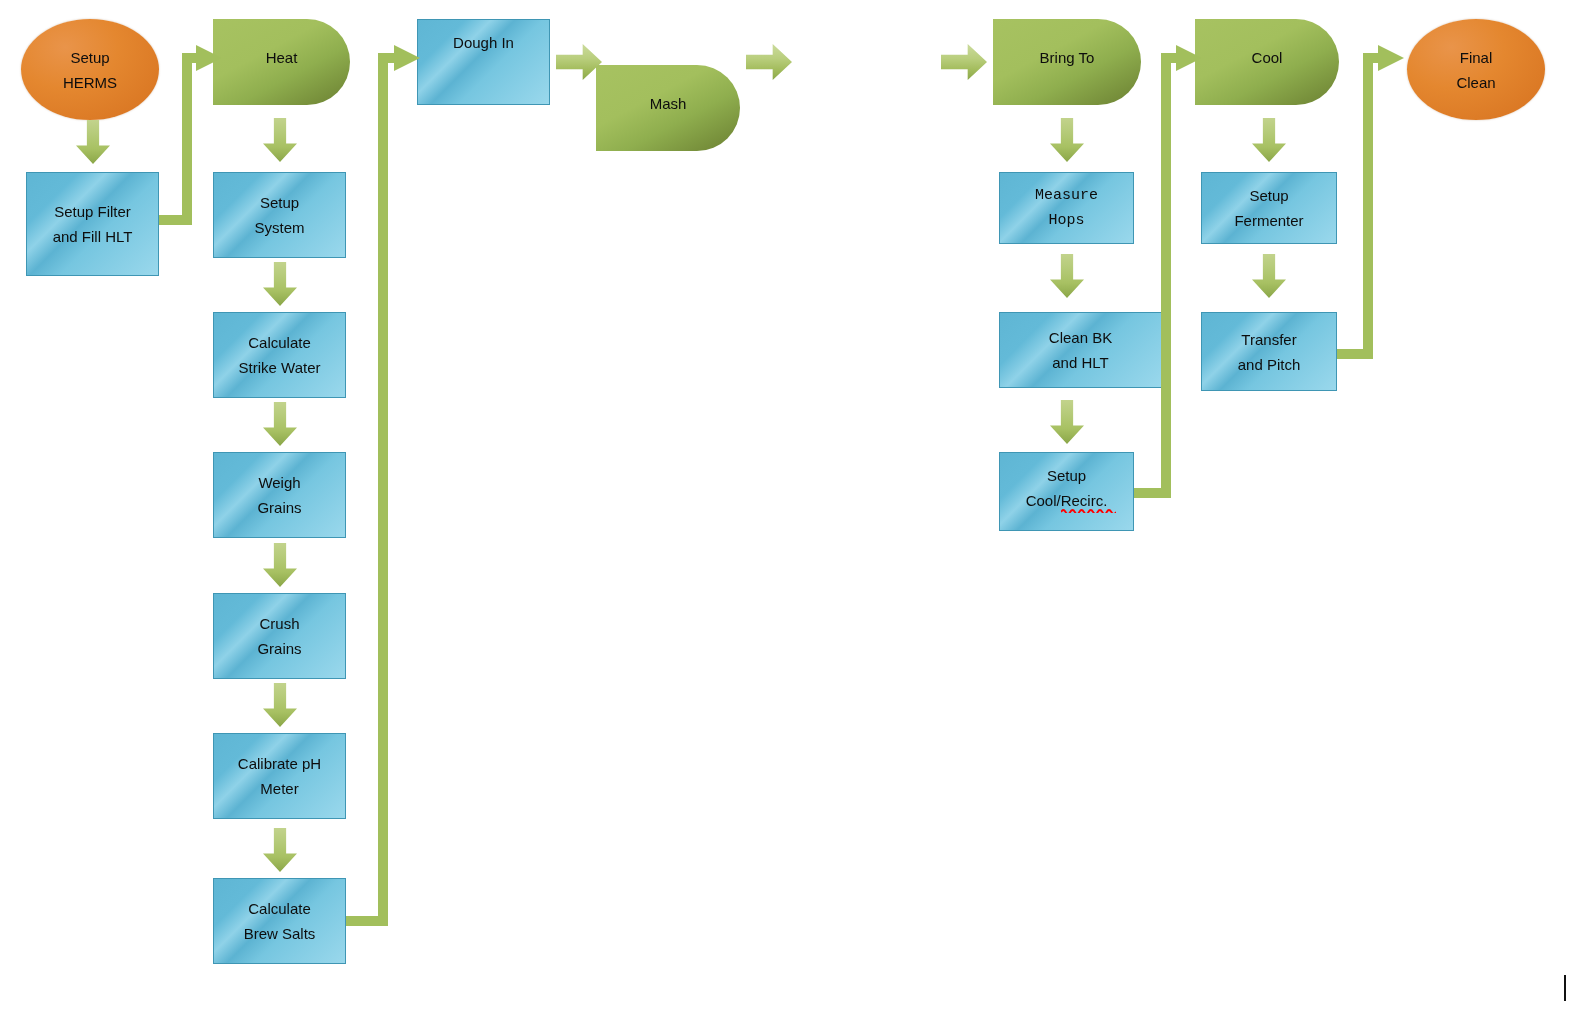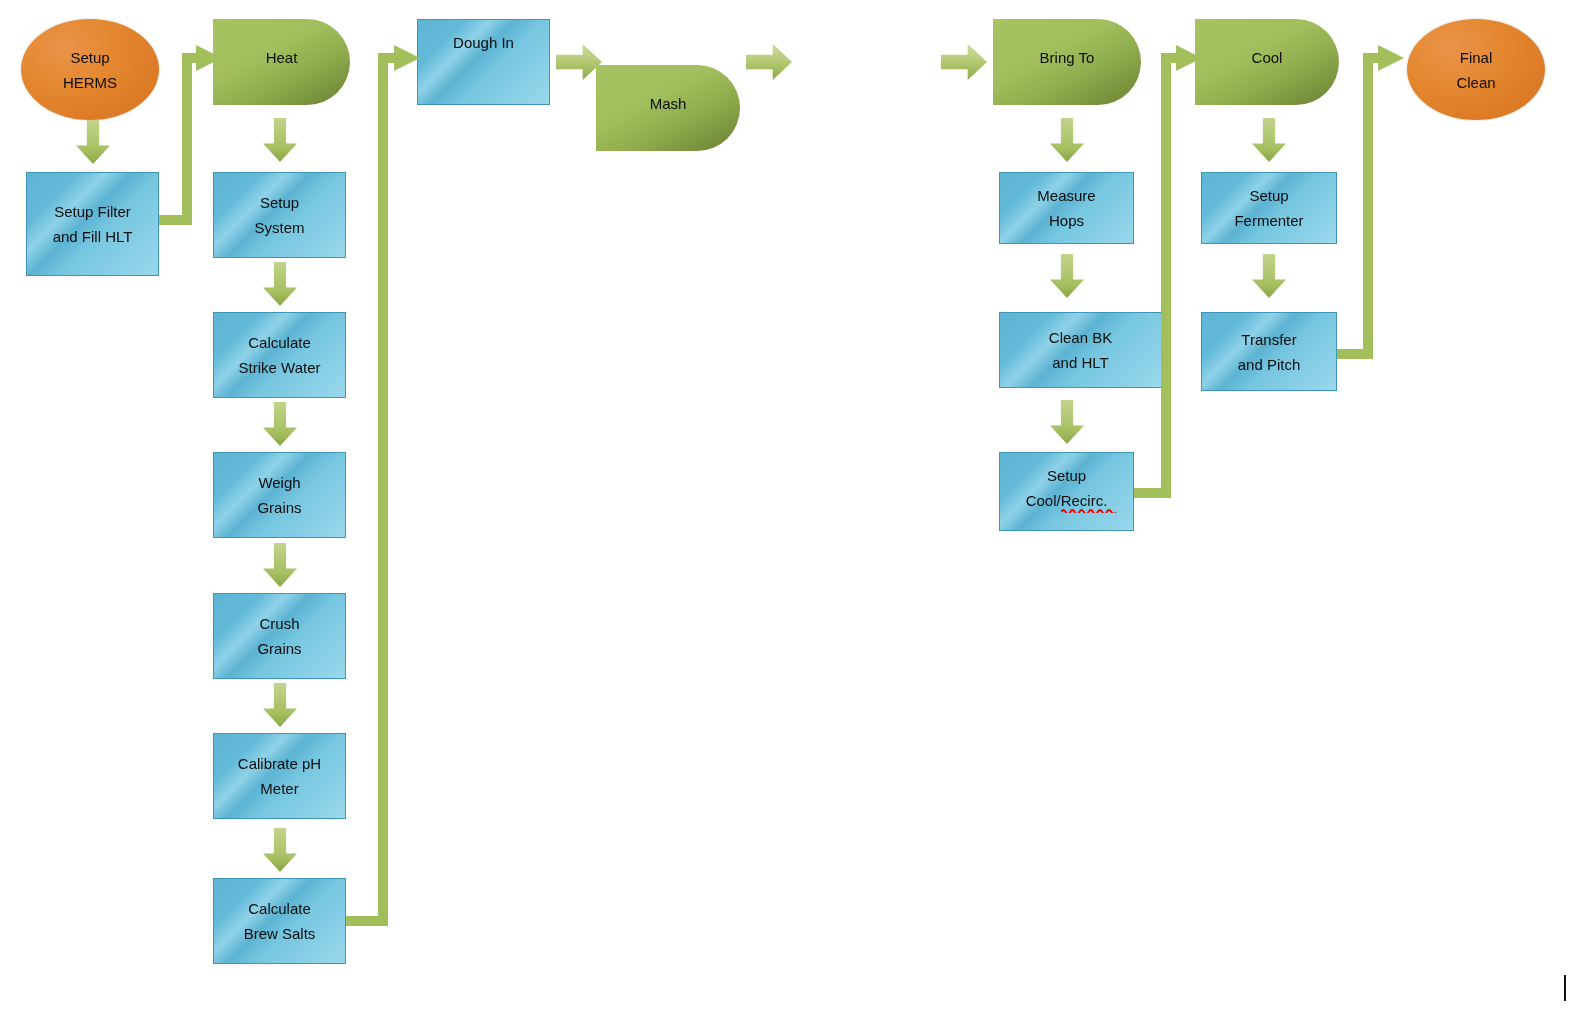--- a/index.html
+++ b/index.html
@@ -153,21 +153,21 @@
   </div>
   <div class="node proc" style="left:213px;top:733px;width:133px;height:86px;">
     <div class="lbl">Calibrate pH
 Meter</div>
   </div>
   <div class="node proc" style="left:213px;top:878px;width:133px;height:86px;">
     <div class="lbl">Calculate
 Brew Salts</div>
   </div>
 
-  <div class="node proc" style="left:999px;top:172px;width:135px;height:72px;">
+  <div class="node proc" style="left:999px;top:172px;width:135px;height:72px;font-family:Liberation Mono, monospace;">
     <div class="lbl">Measure
 Hops</div>
   </div>
   <div class="node proc" style="left:999px;top:312px;width:163px;height:76px;">
     <div class="lbl">Clean BK
 and HLT</div>
   </div>
   <div class="node proc toplbl" style="left:999px;top:452px;width:135px;height:79px;">
     <div class="lbl">Setup
 Cool/Recirc.</div>

